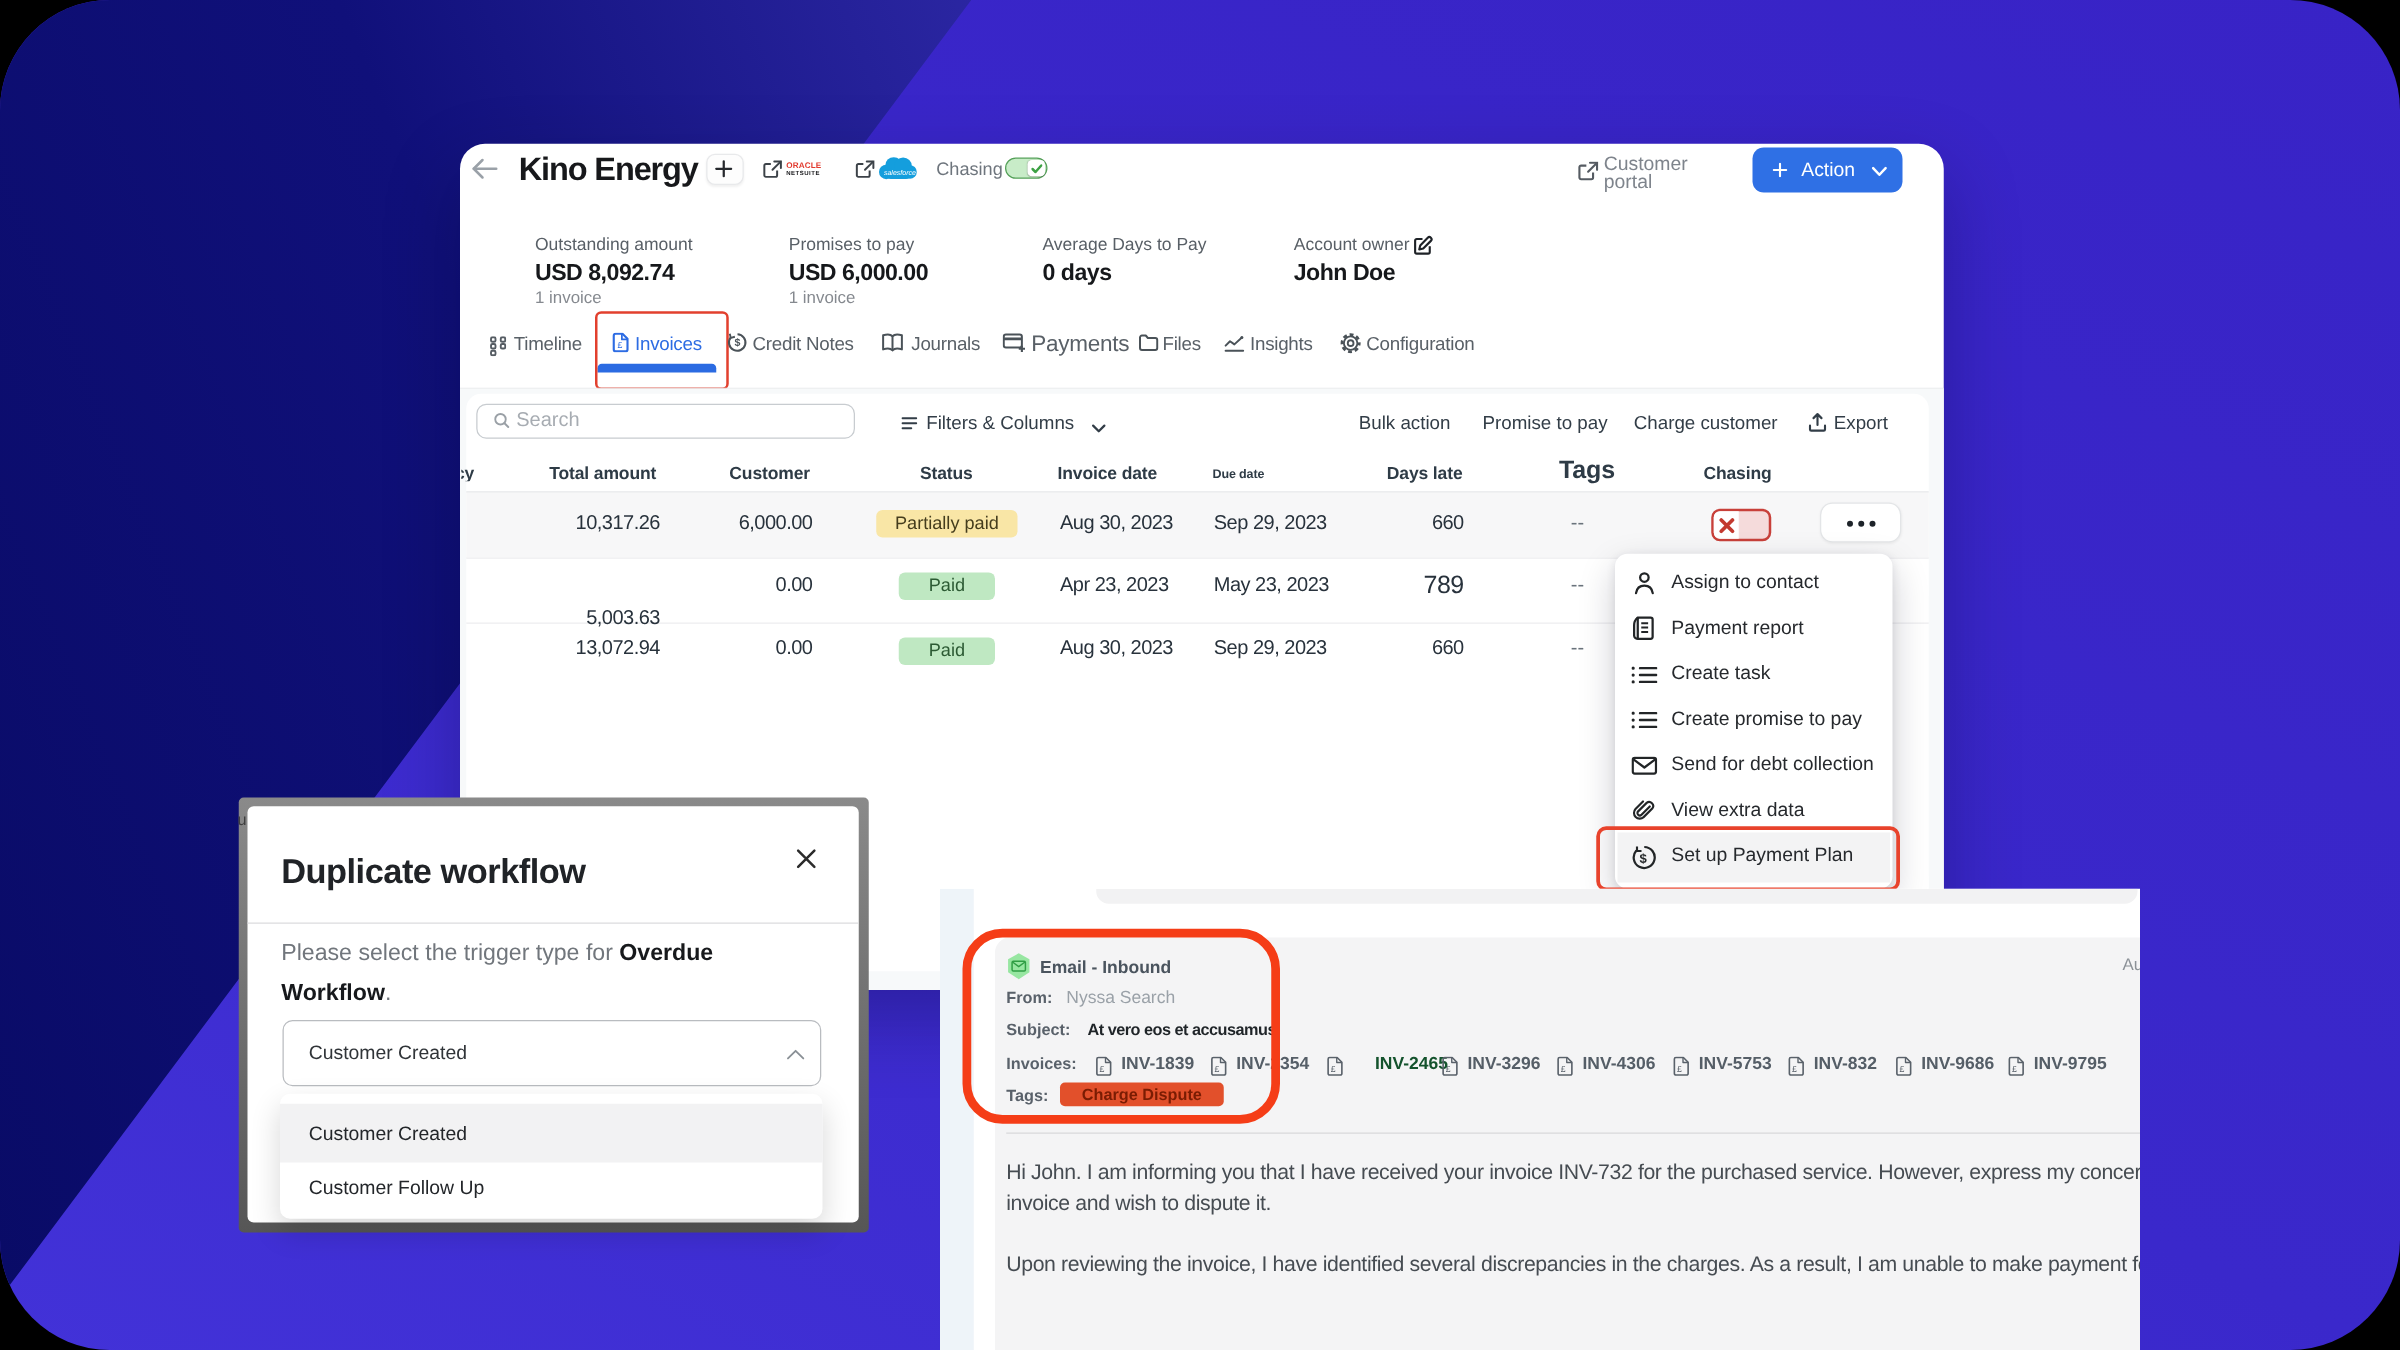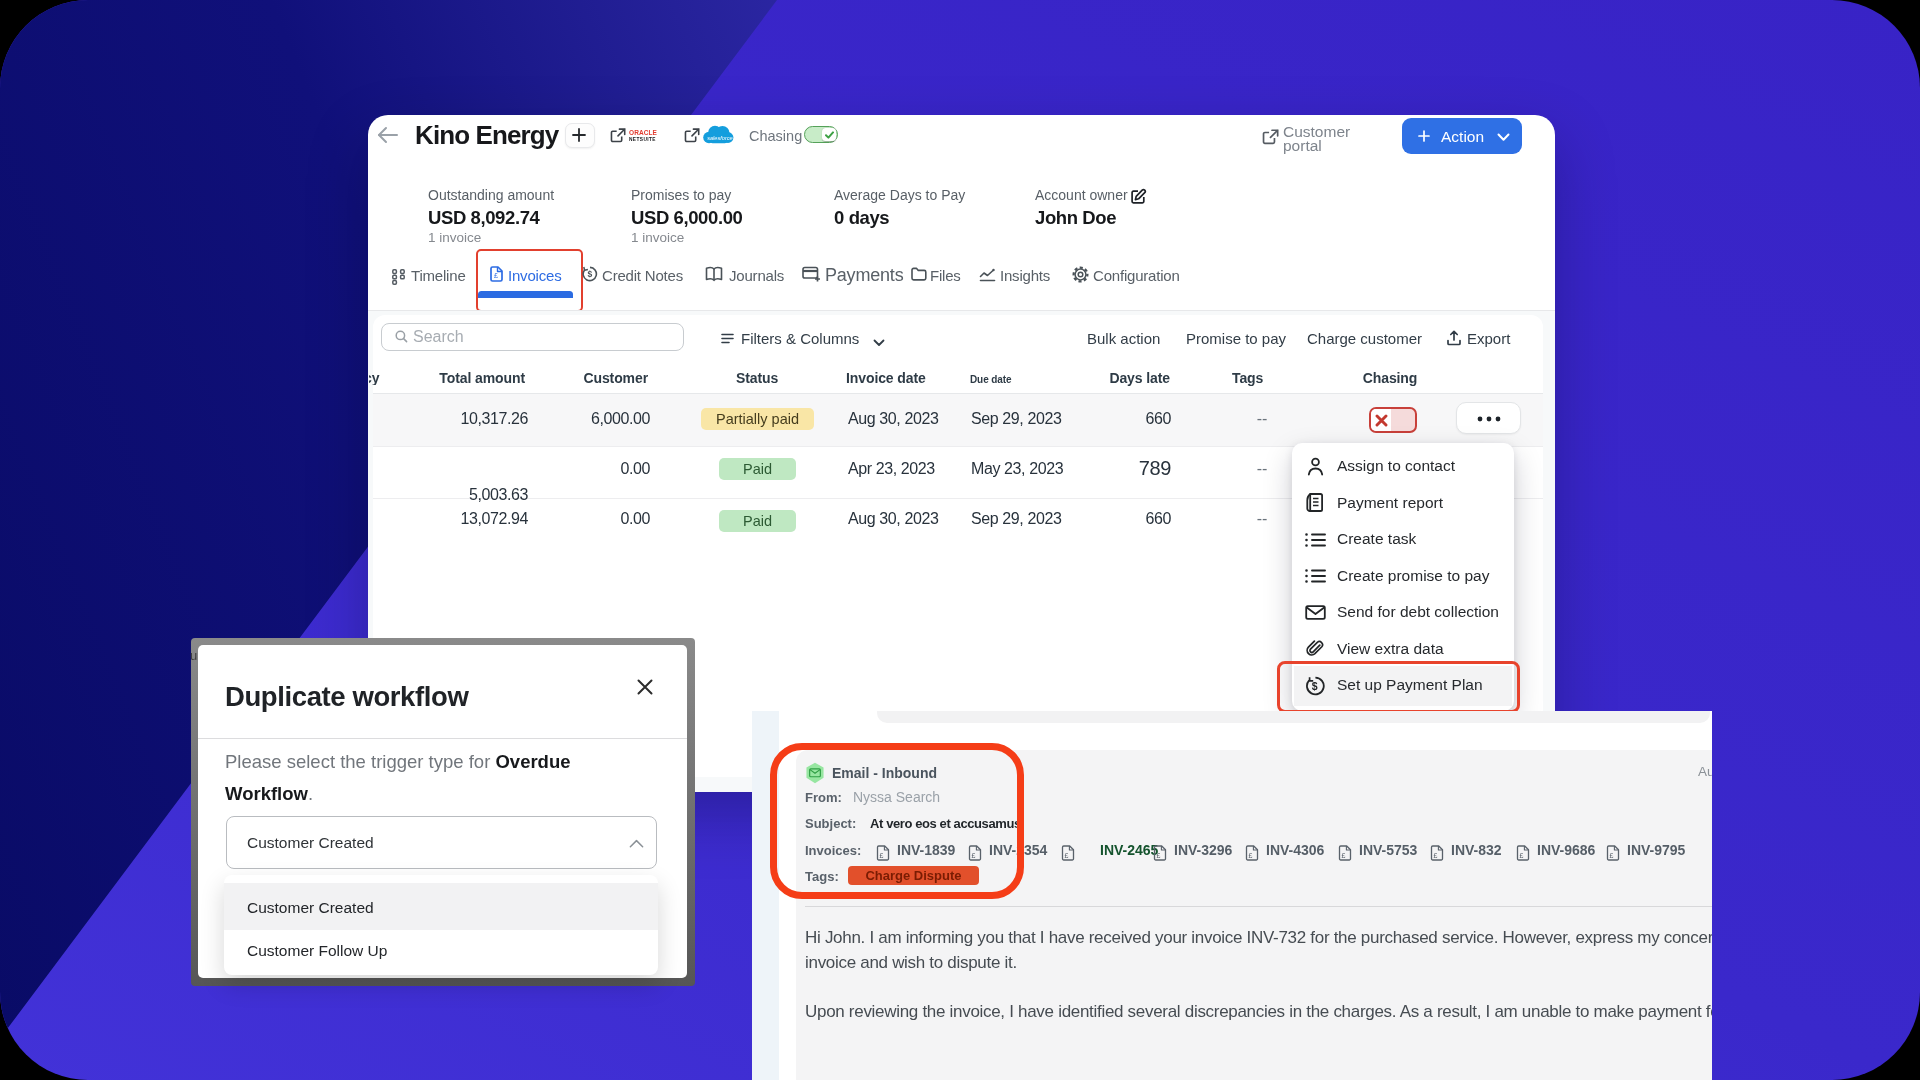--- a/index.html
+++ b/index.html
@@ -158,21 +158,21 @@
     </svg>
 <div class="t" style="left:1467px;top:calc(344px - 0.85em);font-size:15px;font-weight:500;color:#323d47;">Export</div>
 
 <div class="t" style="left:369px;top:calc(383px - 0.85em);font-size:14px;width:20px;overflow:hidden;"><span style="margin-left:-5px;font-weight:bold;letter-spacing:-0.1px;color:#2e3b46;">cy</span></div>
 <div class="t" style="left:400px;width:125px;text-align:right;top:calc(383px - 0.85em);font-size:14px;letter-spacing:-0.1px;font-weight:bold;color:#2e3b46;">Total amount</div>
 <div class="t" style="left:560px;width:88px;text-align:right;top:calc(383px - 0.85em);font-size:14px;letter-spacing:-0.1px;font-weight:bold;color:#2e3b46;">Customer</div>
 <div class="t" style="left:707px;width:100px;text-align:center;top:calc(383px - 0.85em);font-size:14px;letter-spacing:-0.1px;font-weight:bold;color:#2e3b46;">Status</div>
 <div class="t" style="left:846px;top:calc(383px - 0.85em);font-size:14px;letter-spacing:-0.1px;font-weight:bold;color:#2e3b46;">Invoice date</div>
 <div class="t" style="left:970px;top:calc(383px - 0.85em);font-size:10px;letter-spacing:-0.1px;font-weight:bold;color:#2e3b46;">Due date</div>
 <div class="t" style="left:1090px;width:80px;text-align:right;top:calc(383px - 0.85em);font-size:14px;letter-spacing:-0.1px;font-weight:bold;color:#2e3b46;">Days late</div>
-<div class="t" style="left:1232px;width:60px;text-align:left;top:calc(383px - 0.85em);font-size:14px;letter-spacing:-0.1px;font-weight:bold;color:#2e3b46;">Tags</div>
+<div class="t" style="left:1232px;width:60px;text-align:right;top:calc(383px - 0.85em);font-size:20px;letter-spacing:-0.1px;font-weight:bold;color:#2e3b46;">Tags</div>
 <div class="t" style="left:1350px;width:80px;text-align:center;top:calc(383px - 0.85em);font-size:14px;letter-spacing:-0.1px;font-weight:bold;color:#2e3b46;">Chasing</div>
 <div class="a" style="left:373px;top:394px;width:1170px;height:52px;background:#f7f7f8;"></div>
 <div class="a" style="left:373px;top:393px;width:1170px;height:1px;background:#e6e8ea;"></div>
 <div class="a" style="left:373px;top:446px;width:1170px;height:1px;background:#ededef;"></div>
 <div class="a" style="left:373px;top:498px;width:1170px;height:1px;background:#ededef;"></div>
 
 <div class="t" style="left:420px;width:108px;text-align:right;top:calc(424.5px - 0.85em);font-size:16px;letter-spacing:-0.4px;color:#28323c;">10,317.26</div>
 <div class="t" style="left:560px;width:90px;text-align:right;top:calc(424.5px - 0.85em);font-size:16px;letter-spacing:-0.4px;color:#28323c;">6,000.00</div>
 <div class="a" style="left:701px;top:408px;width:113px;height:22px;border-radius:5px;background:#f9e6a6;text-align:center;"><span style="font-size:14.5px;color:#453d1d;line-height:22px;">Partially paid</span></div>
 <div class="t" style="left:848px;top:calc(424.5px - 0.85em);font-size:16px;letter-spacing:-0.4px;color:#28323c;">Aug 30, 2023</div>

